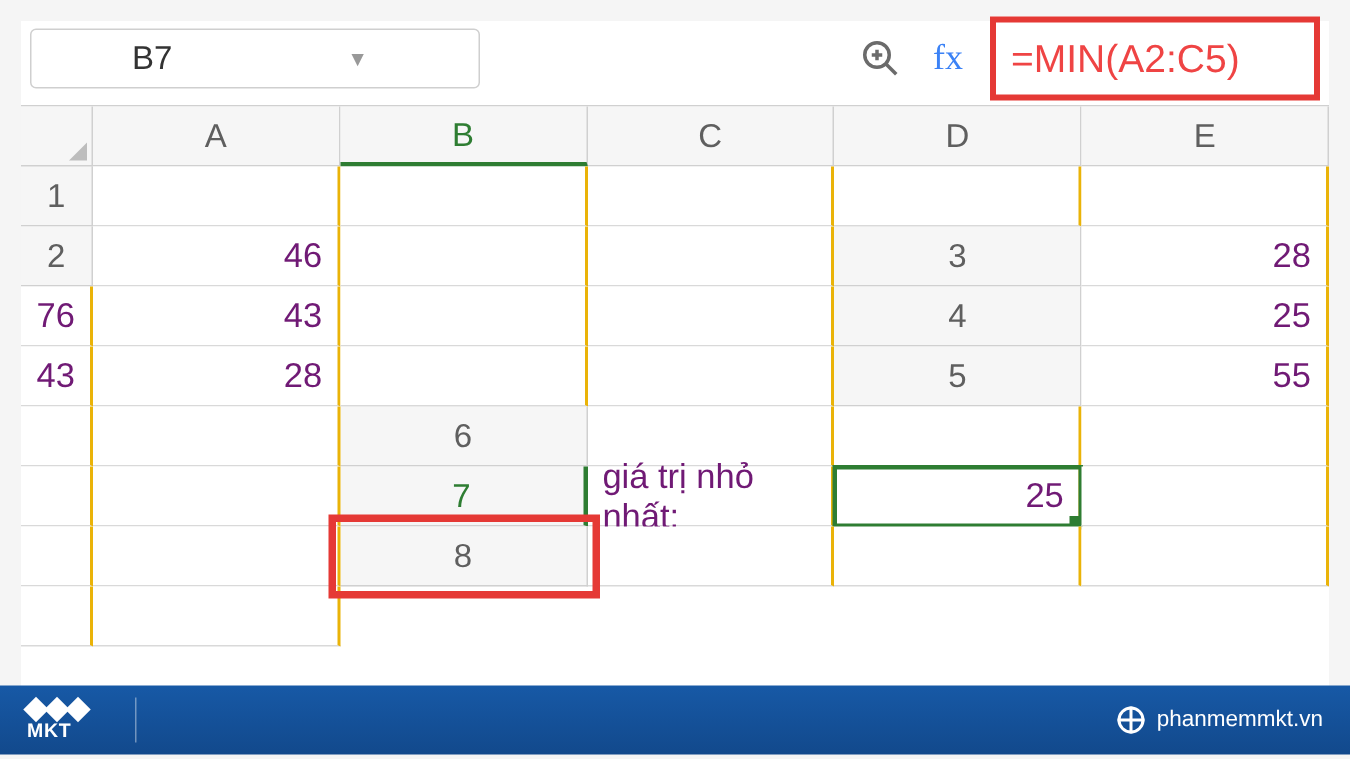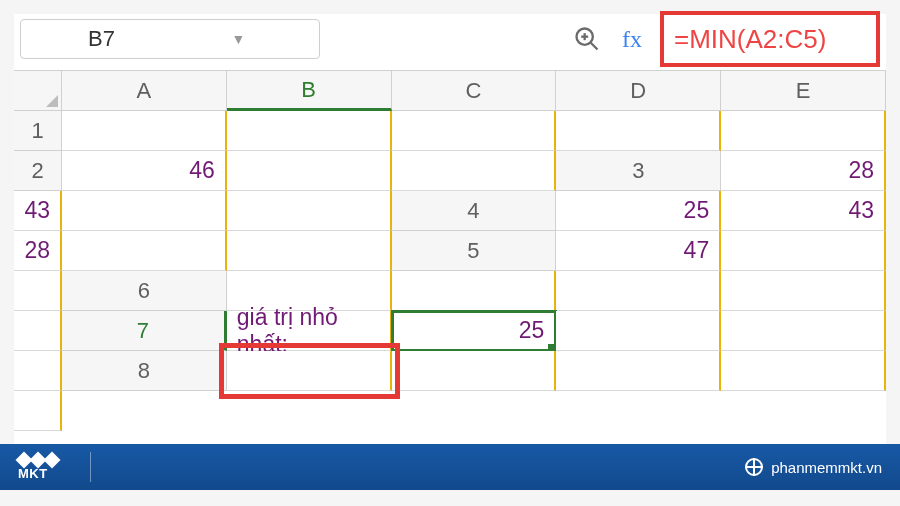--- a/index.html
+++ b/index.html
@@ -130,39 +130,39 @@
     background:#2e7d32;
   }
   .red-outline {
     position: absolute;
     border: 5px solid #e53935;
     pointer-events: none;
   }
   
   .footer {
     position: absolute;
-    left: 0; right: 0; bottom: 16px;
+    left: 0; right: 0; bottom: 3px;
     height: 46px;
     background: linear-gradient(#1759a6, #12498c);
     display: flex;
     align-items: center;
     color: #fff;
     font-size: 15px;
     padding: 0 18px;
   }
   .logo {
     display:flex; align-items:center; gap:8px;
     margin-right: 18px;
   }
   .logo-mark { display:flex; gap:2px; }
   .logo-mark .d { width:12px; height:12px; background:#fff; transform: rotate(45deg); }
   .logo-text { font-weight:700; font-size:13px; letter-spacing:0.5px; }
   .footer-right {
     margin-left:auto;
-    display:flex; align-items:center; gap:8px;padding-left:36px;
+    display:flex; align-items:flex-start; gap:8px;padding-left:36px;
   }
   .globe {
     width:18px; height:18px; border:2px solid #fff; border-radius:50%;
     position:relative;
   }
   .globe::before {
     content:""; position:absolute; left:50%; top:-2px; bottom:-2px;
     width:2px; background:#fff; transform:translateX(-50%);
   }
   .globe::after {
@@ -211,31 +211,32 @@
       <div class="cell" id="cell-B1"></div>
       <div class="cell" id="cell-C1"></div>
       <div class="cell" id="cell-D1"></div>
       <div class="cell" id="cell-E1"></div>
       <div class="row-hdr">2</div>
       <div class="cell" id="cell-A2">46</div>
       <div class="cell" id="cell-D2"></div>
       <div class="cell" id="cell-E2"></div>
       <div class="row-hdr">3</div>
       <div class="cell" id="cell-A3">28</div>
+      <div class="cell" id="cell-B3">76</div>
       <div class="cell" id="cell-C3">43</div>
       <div class="cell" id="cell-D3"></div>
       <div class="cell" id="cell-E3"></div>
       <div class="row-hdr">4</div>
       <div class="cell" id="cell-A4">25</div>
       <div class="cell" id="cell-B4">43</div>
       <div class="cell" id="cell-C4">28</div>
       <div class="cell" id="cell-D4"></div>
       <div class="cell" id="cell-E4"></div>
       <div class="row-hdr">5</div>
-      <div class="cell" id="cell-C5">47</div>
+      <div class="cell" id="cell-C5">55</div>
       <div class="cell" id="cell-D5"></div>
       <div class="cell" id="cell-E5"></div>
       <div class="row-hdr">6</div>
       <div class="cell" id="cell-A6"></div>
       <div class="cell" id="cell-B6"></div>
       <div class="cell" id="cell-C6"></div>
       <div class="cell" id="cell-D6"></div>
       <div class="cell" id="cell-E6"></div>
       <div class="row-hdr active">7</div>
       <div class="cell left" id="cell-A7">giá trị nhỏ nhất:</div>

